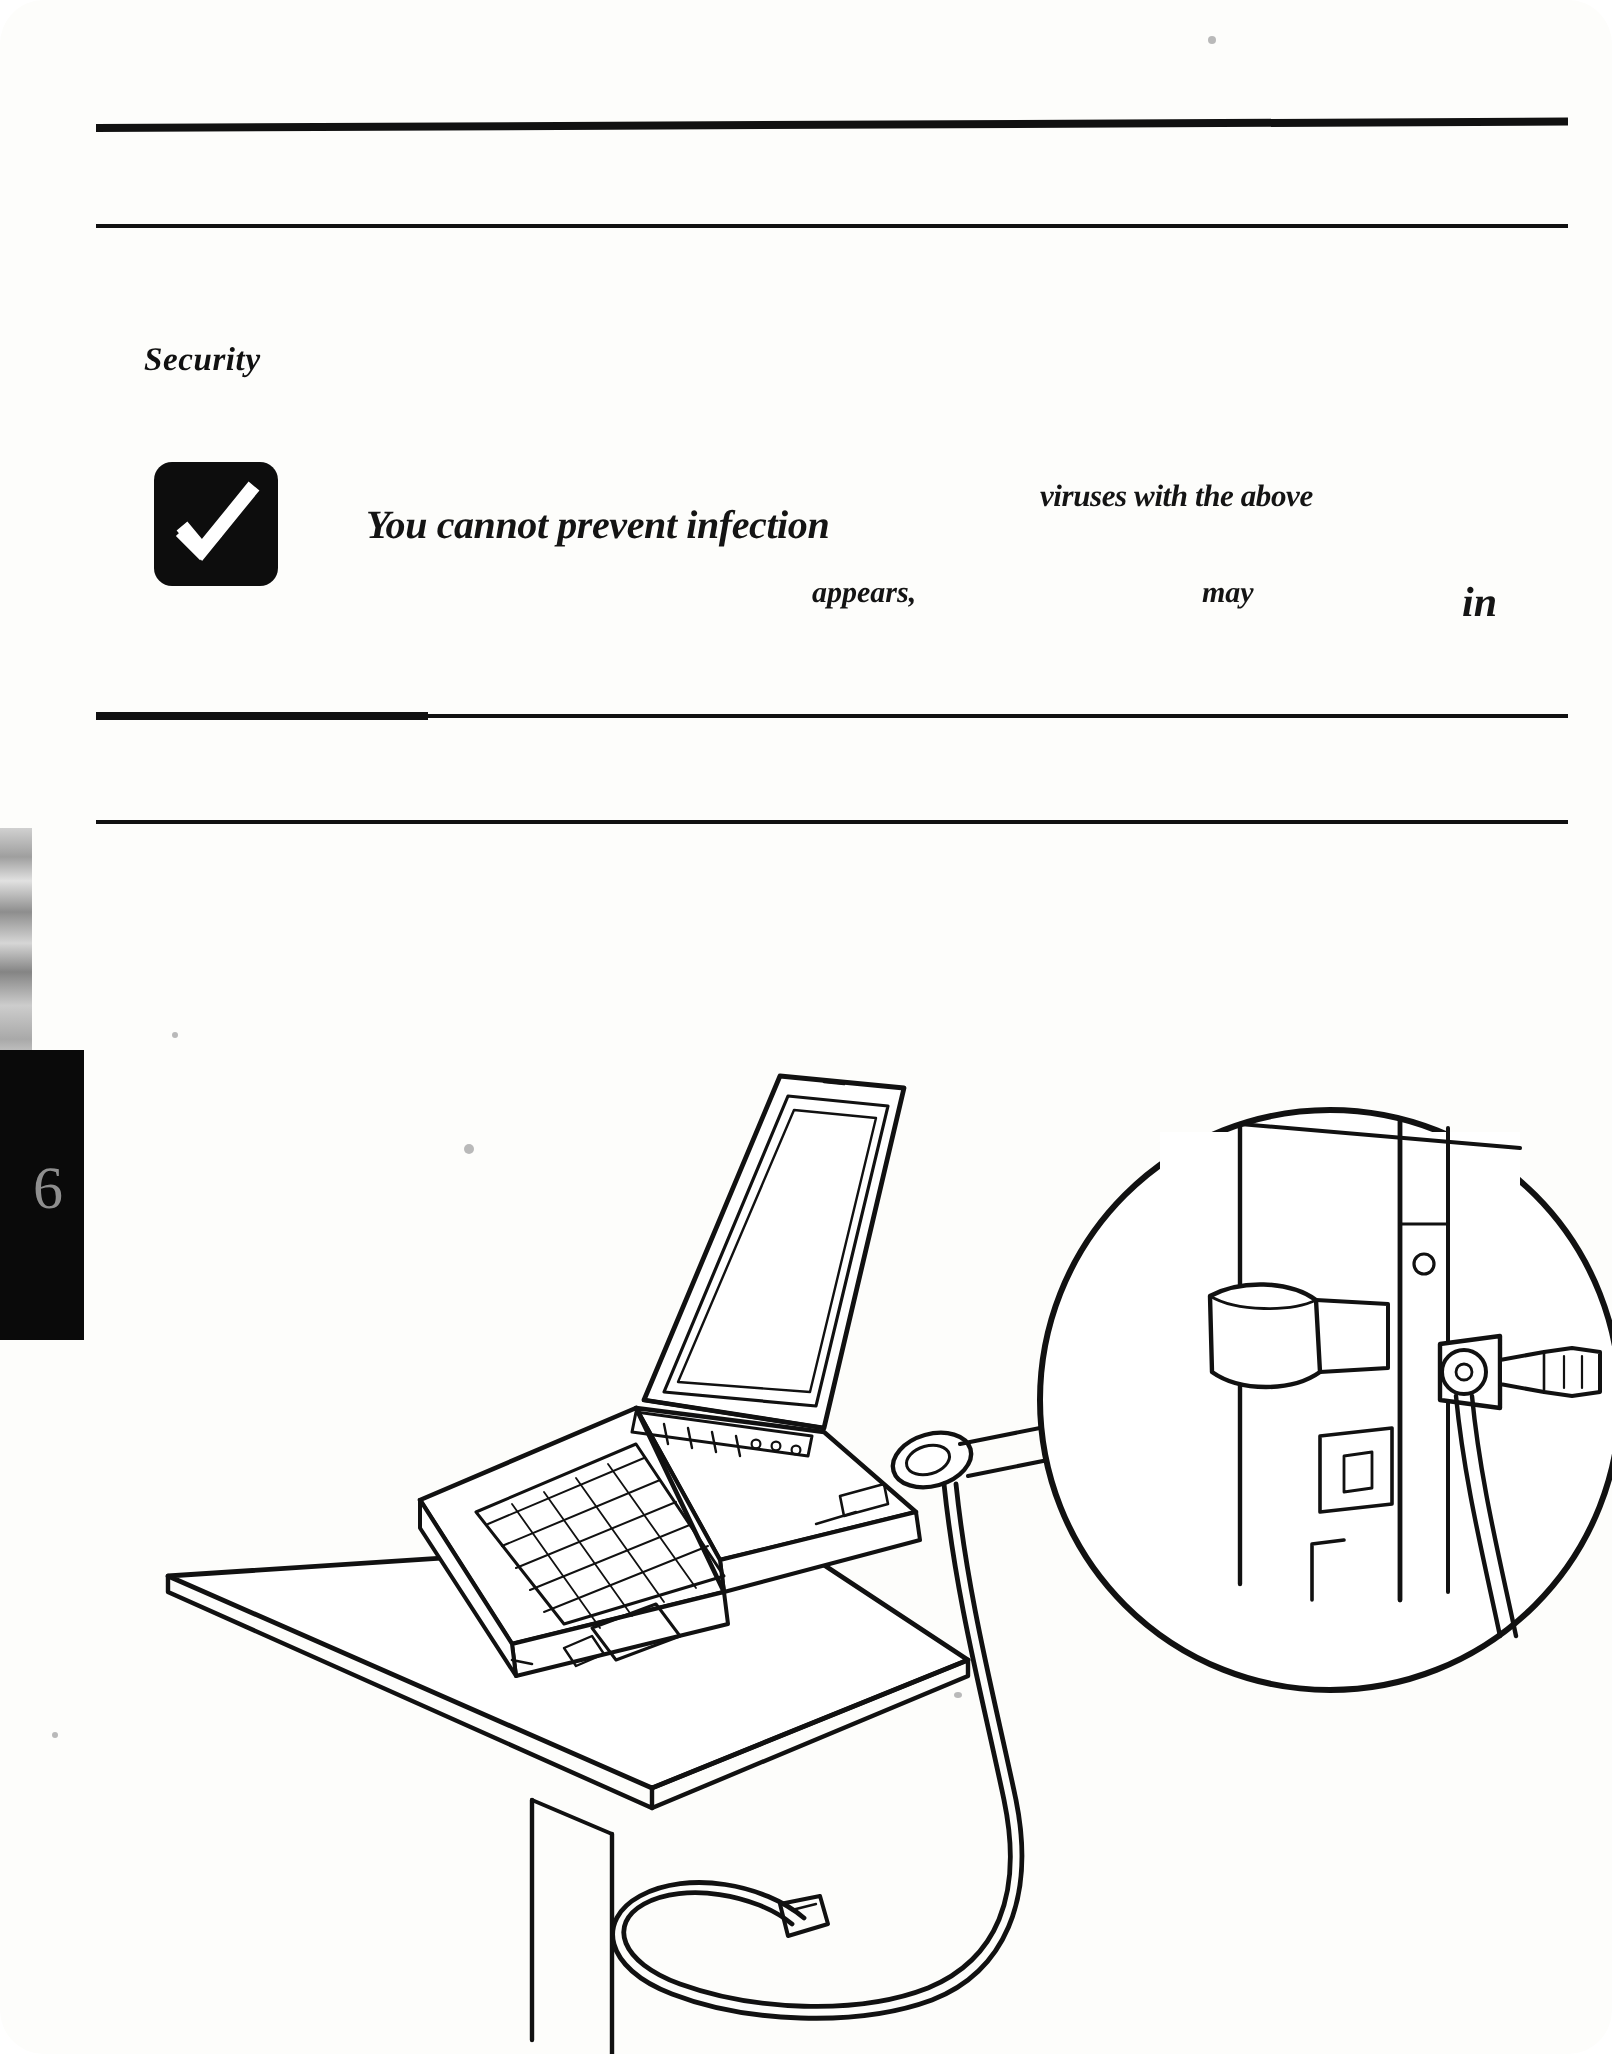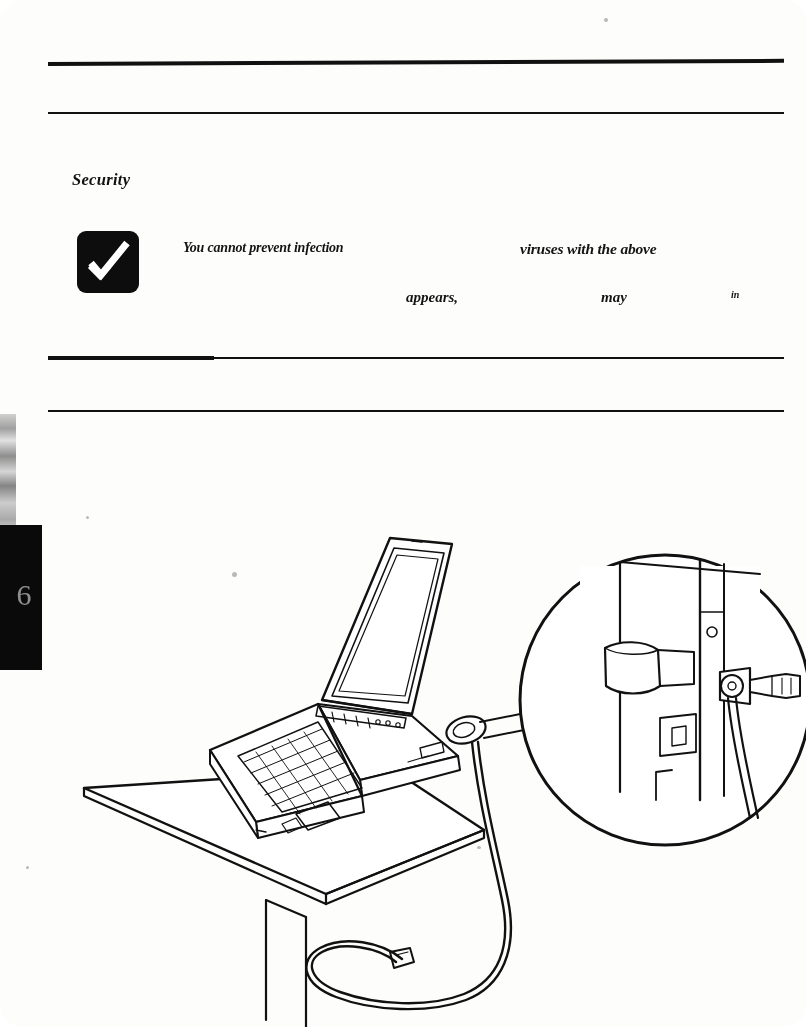--- a/index.html
+++ b/index.html
@@ -92,25 +92,25 @@
 
   
   .note-frag {
     position: absolute;
     font-family: "Liberation Serif", serif;
     font-style: italic;
     font-weight: bold;
     color: #141414;
     white-space: nowrap;
   }
-  .frag-a { left: 183px; top: 240px; font-size: 14px; letter-spacing: -0.2px; }
+  .frag-a { left: 183px; top: 252px; font-size: 20px; letter-spacing: -0.2px; }
   .frag-b { left: 520px; top: 240px; font-size: 15.5px; letter-spacing: -0.2px; }
   .frag-c { left: 406px; top: 289px; font-size: 15px; font-weight: bold; }
   .frag-d { left: 601px; top: 289px; font-size: 15px; font-weight: bold; }
-  .frag-e { left: 731px; top: 289px; font-size: 10px; font-weight: bold; }
+  .frag-e { left: 731px; top: 289px; font-size: 21px; font-weight: bold; }
 
   
   .edge-strip {
     position: absolute;
     left: 0px;
     top: 414px;
     width: 16px;
     height: 120px;
     background: linear-gradient(180deg,
       #c9c9c9 0%, #8e8e8e 12%, #dcdcdc 22%, #7a7a7a 35%,

